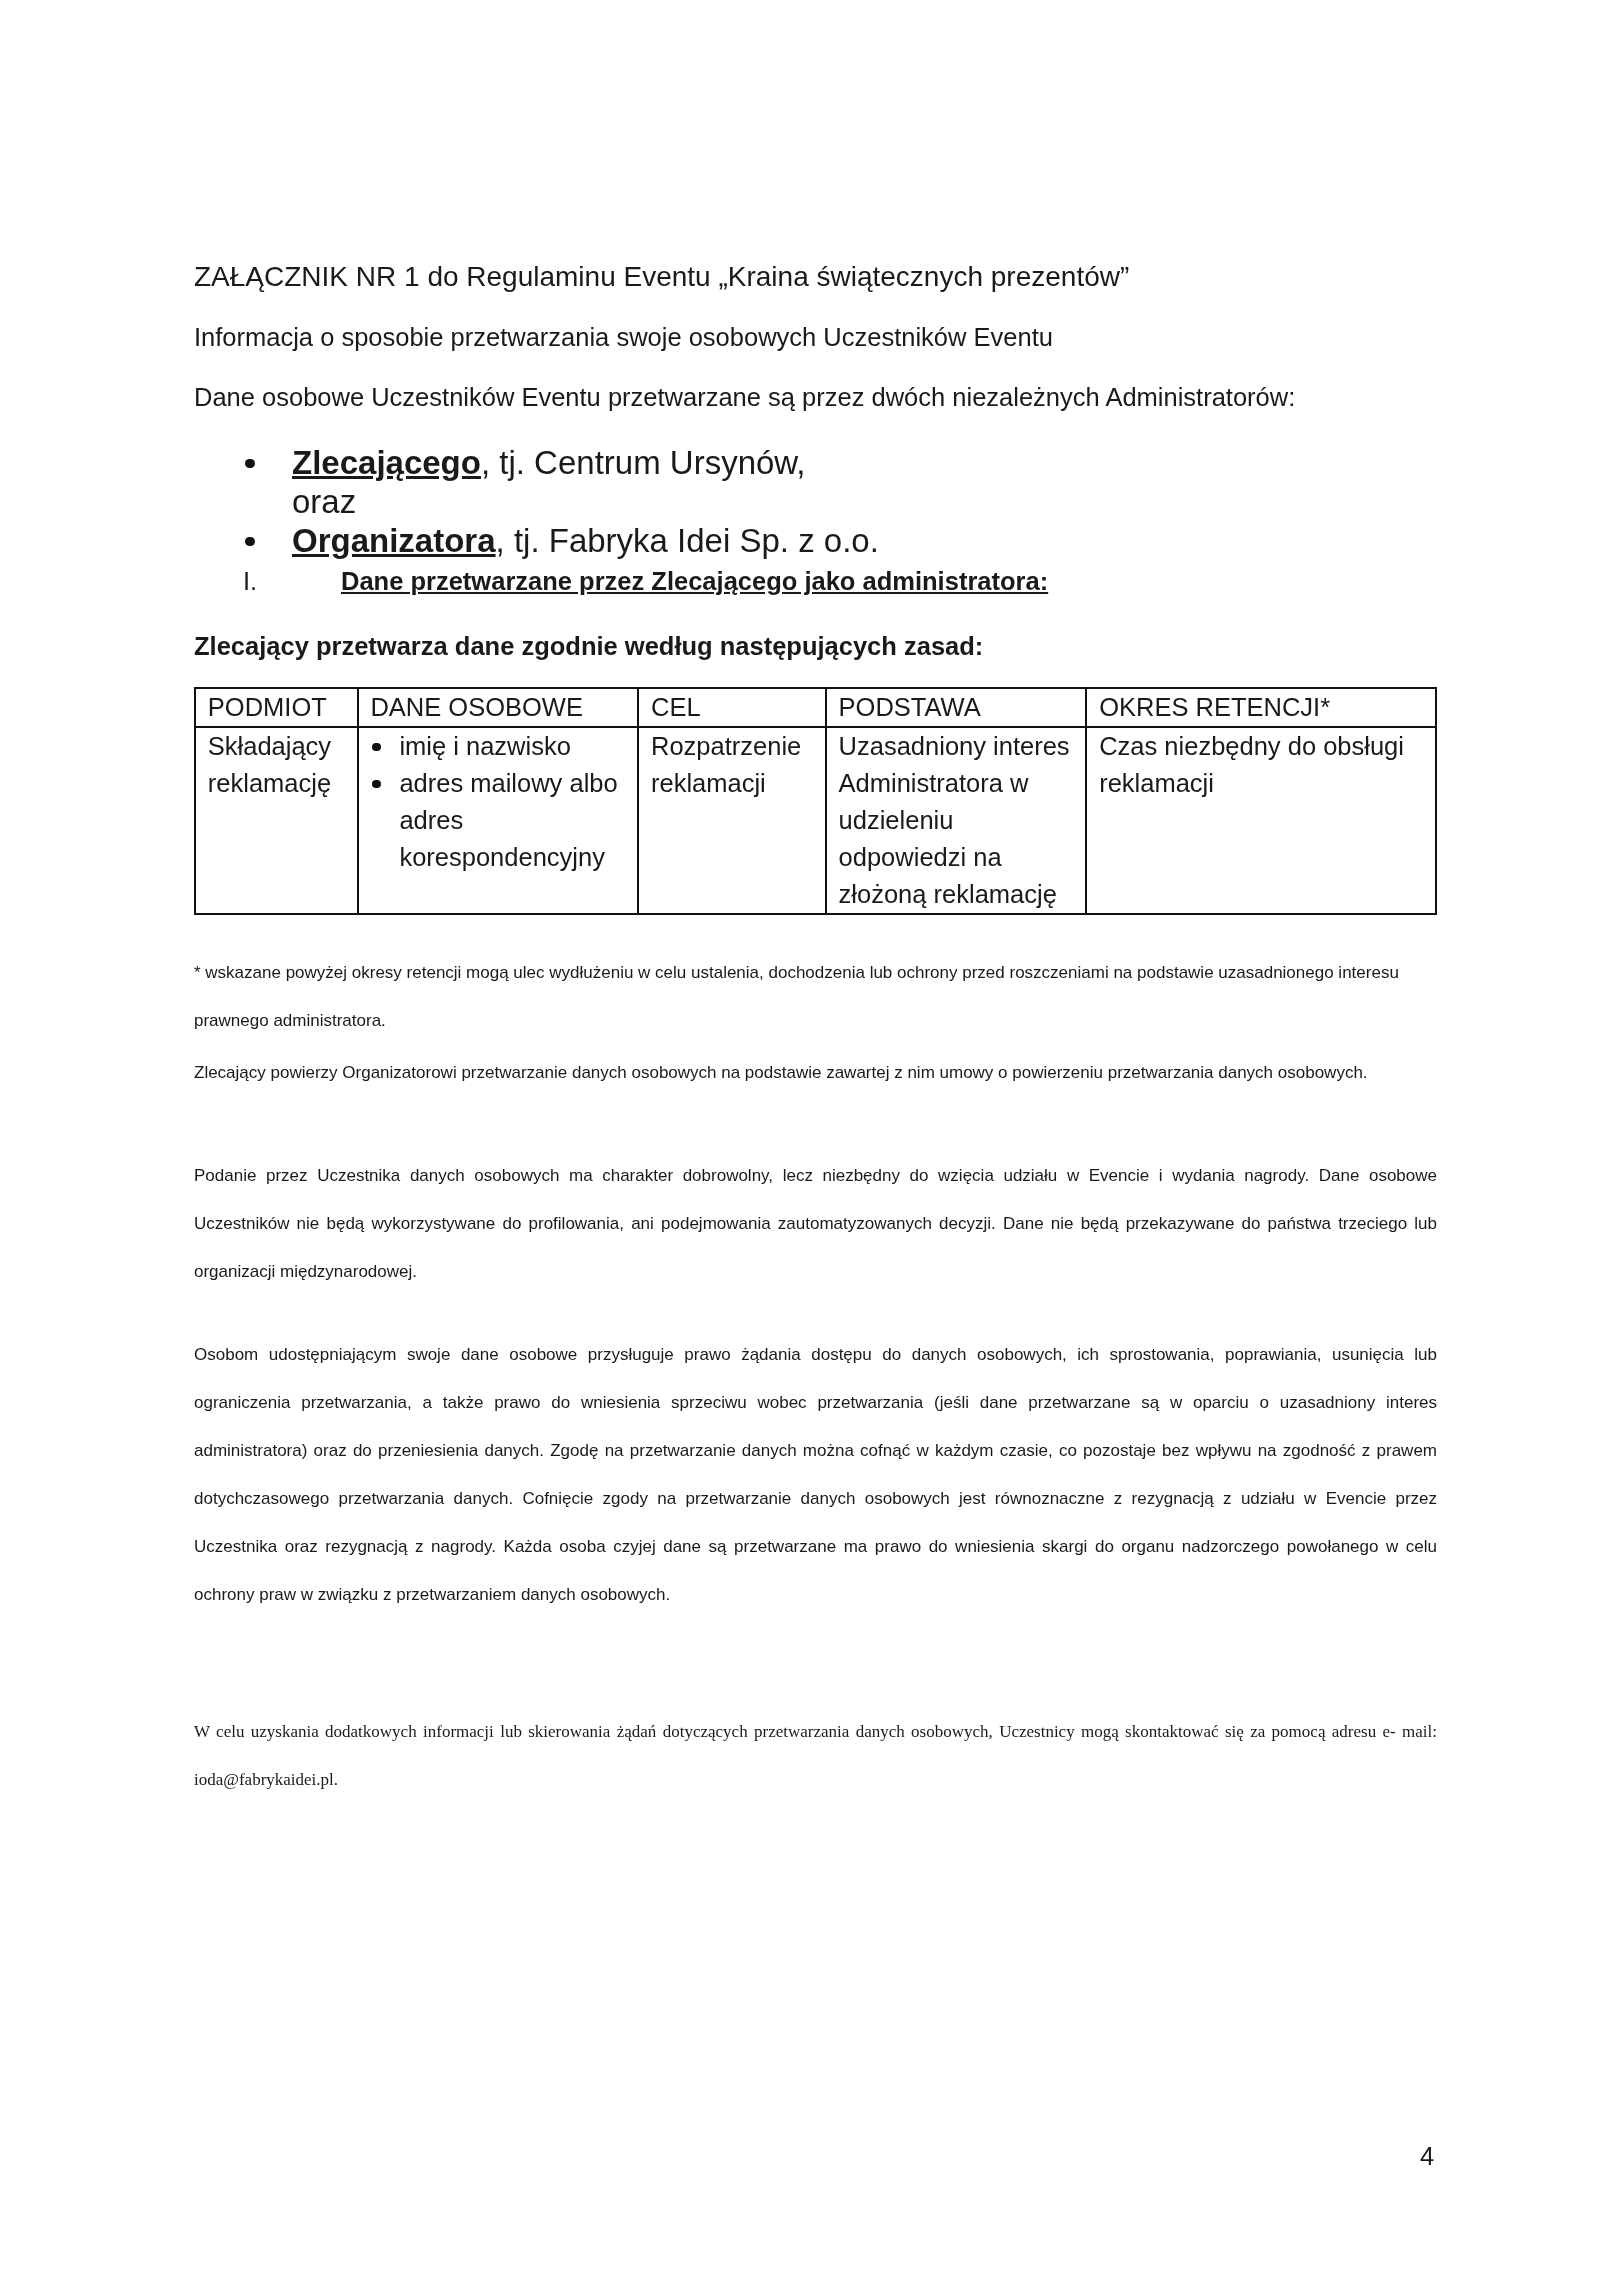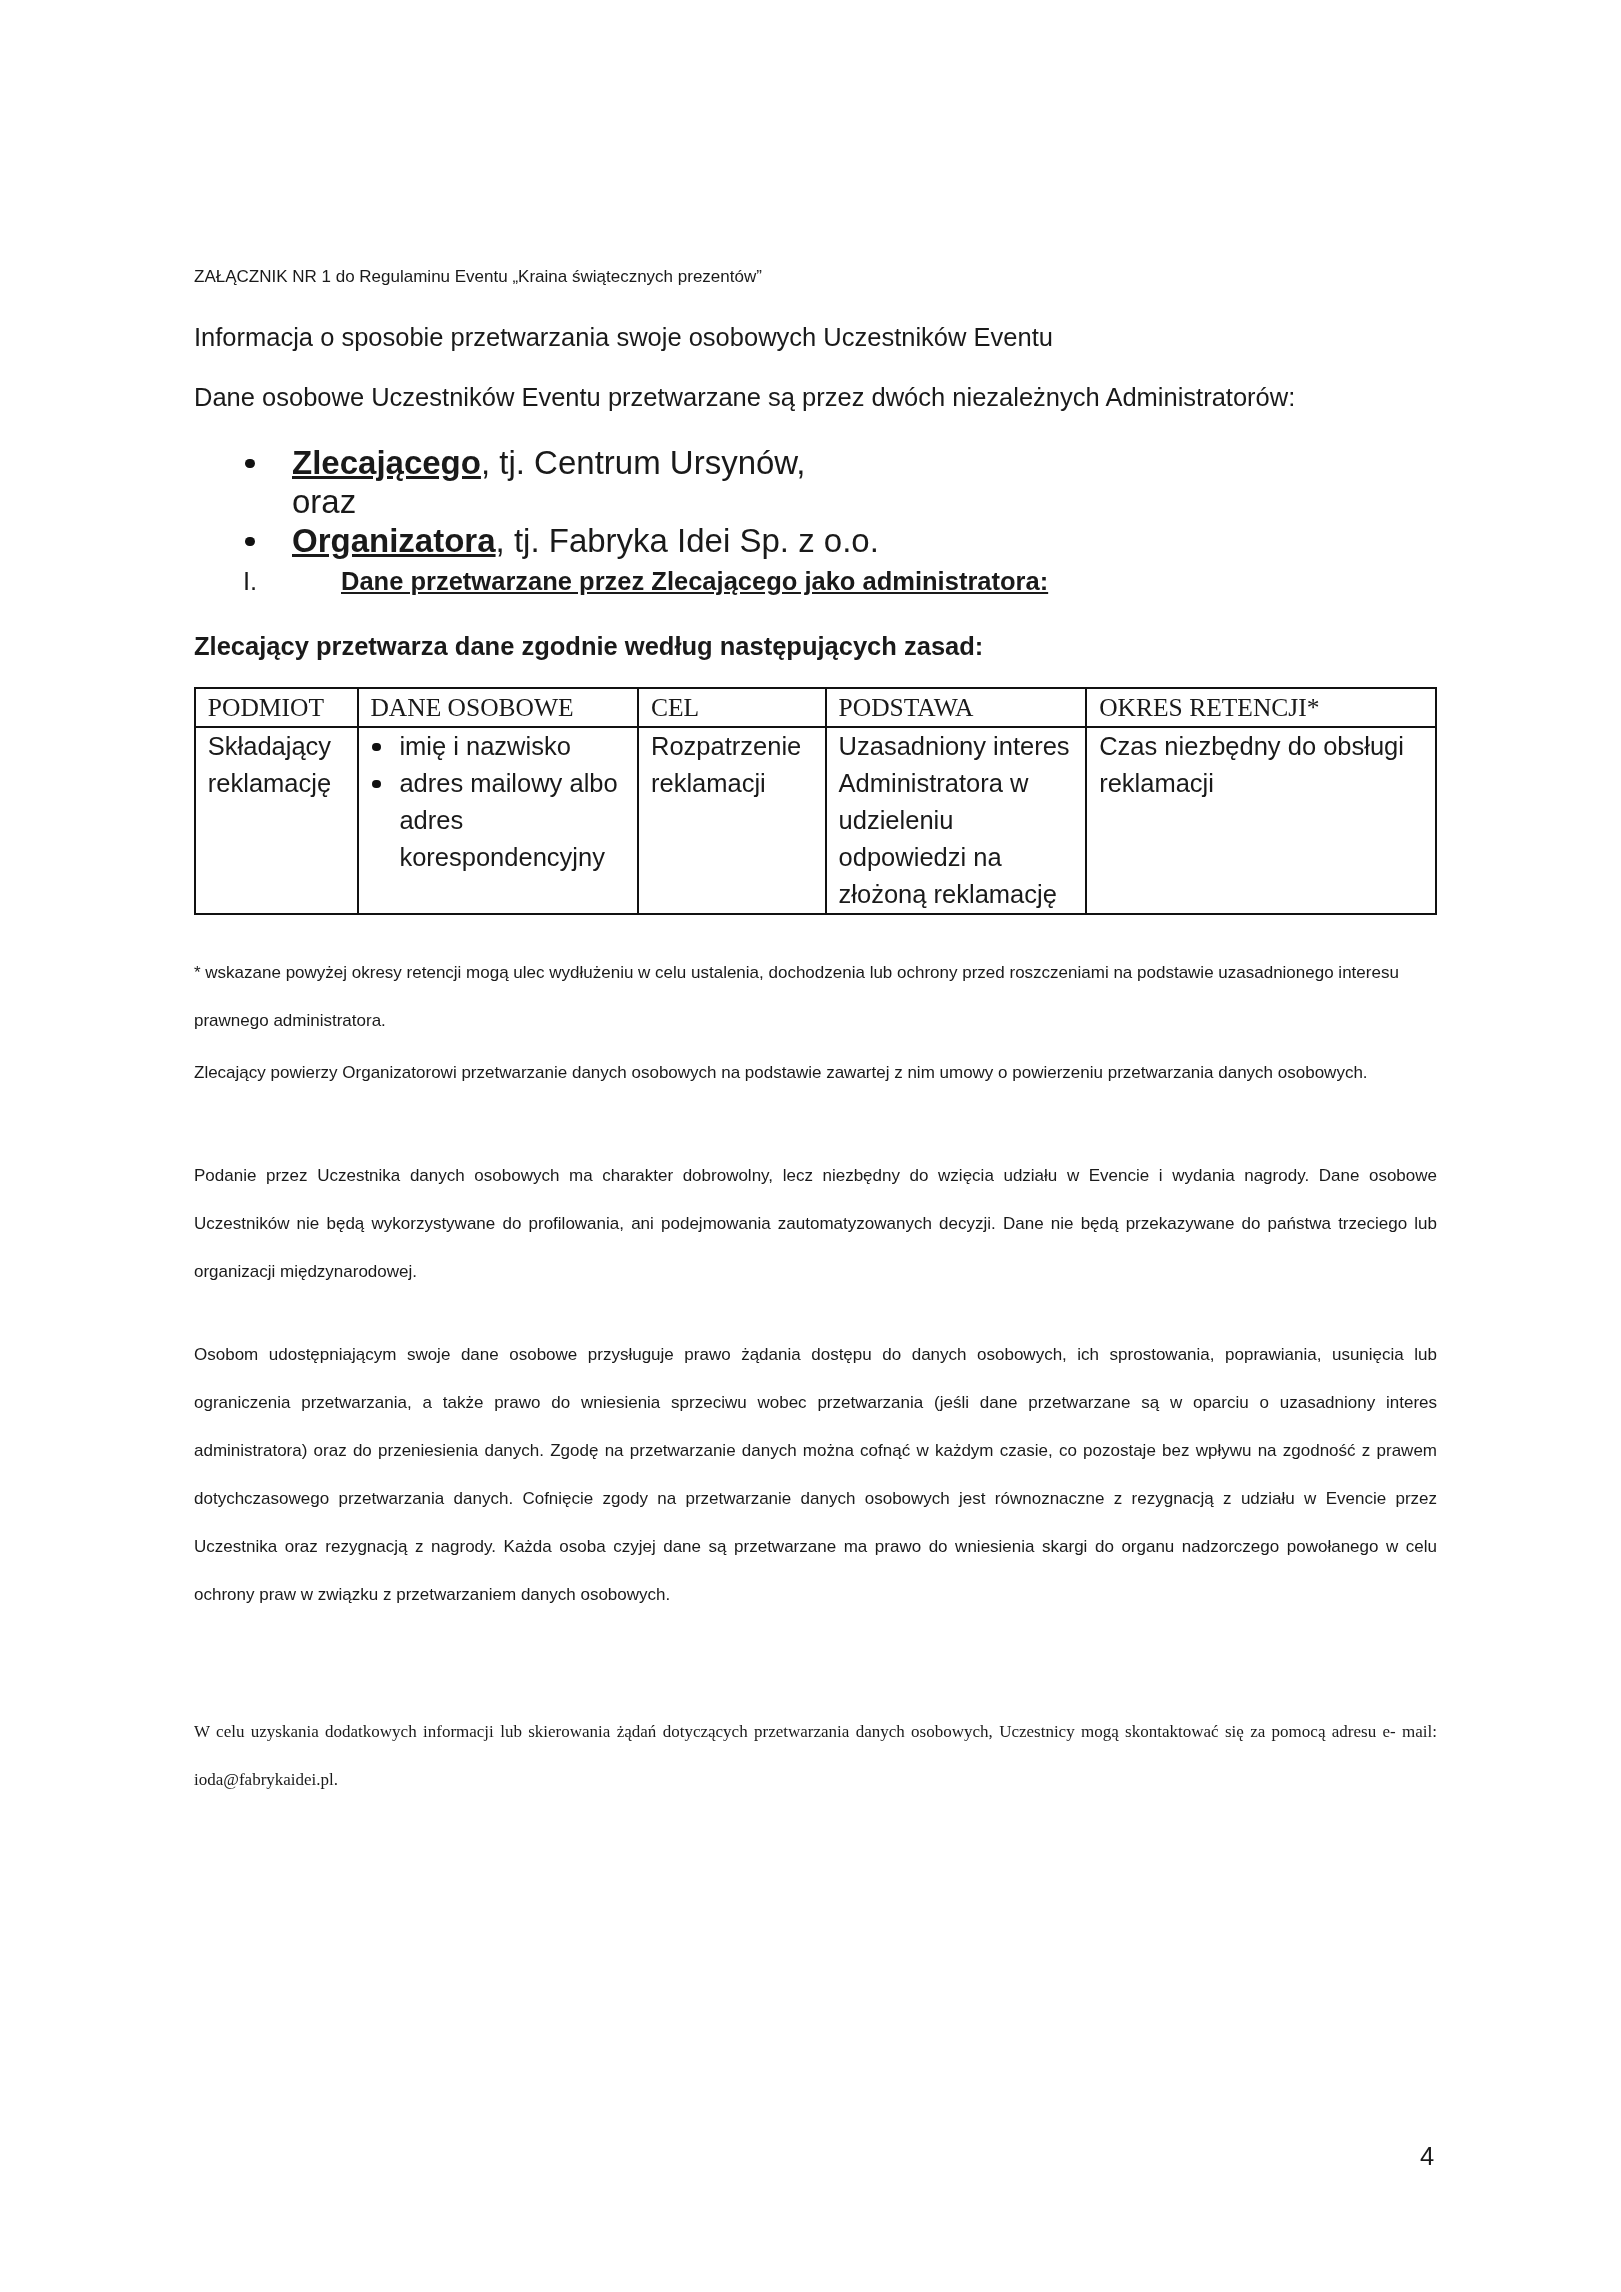--- a/index.html
+++ b/index.html
@@ -1,37 +1,37 @@
 <!DOCTYPE html>
 <html><head>
 <meta charset="utf-8">
 <style>
   html, body { margin: 0; padding: 0; background: #ffffff; }
   body { width: 1621px; height: 2293px; position: relative; overflow: hidden;
          font-family: "Liberation Sans", sans-serif; color: #1a1a1a; }
   .page { position: absolute; left: 194px; top: 0; width: 1243px; }
   .t { position: absolute; left: 0; font-size: 25.5px; line-height: 39px; white-space: nowrap; }
-  .title { top: 257px; font-size: 17px; }
+  .title { top: 257px; font-size: 28px; }
   .p1 { top: 318px; }
   .p2 { top: 378px; }
   .bullet { position: absolute; font-size: 33px; line-height: 39px; white-space: nowrap; }
   .dot { display: inline-block; width: 9.8px; height: 9.8px; border-radius: 50%; background: #111; position: absolute; top: 15.7px; }
   .b1 { top: 443px; left: 98px; }
   .b1 .dot, .b2 .dot { left: -47px; }
   .oraz { top: 482px; left: 98px; }
   .b2 { top: 521px; left: 98px; }
   .sec { top: 562px; left: 49px; font-weight: bold; }
   .sec .num { display: inline-block; width: 98px; font-weight: normal; }
   .p3 { top: 627px; font-weight: bold; }
   strong { font-weight: bold; }
   .u { text-decoration: underline; }
 
   table.rt { position: absolute; top: 687px; left: 0; width: 1243px; border-collapse: collapse; font-size: 25.5px; }
   table.rt th, table.rt td { border: 2px solid #111; vertical-align: top; text-align: left; padding: 0 11.8px; line-height: 37px; font-weight: normal; }
-  table.rt th { height: 36px; font-family: Liberation Serif, serif; }
+  table.rt th { height: 36px; }
   .c1 { width: 137px; } .c2 { width: 255px; } .c3 { width: 162px; } .c4 { width: 235px; }
   ul.dl { margin: 0; padding: 0 0 0 29px; list-style: none; }
   ul.dl li { position: relative; }
   ul.dl li::before { content: ""; position: absolute; left: -27.4px; top: 14.7px; width: 8.8px; height: 8.8px; border-radius: 50%; background: #111; }
 
   .para { position: absolute; left: 0; width: 1243px; font-size: 17px; line-height: 48px; text-align: justify; }
   .fn { top: 949px; text-align: left; }
   .pa { top: 1049px; }
   .pb { top: 1152px; }
   .pc { top: 1331px; }

